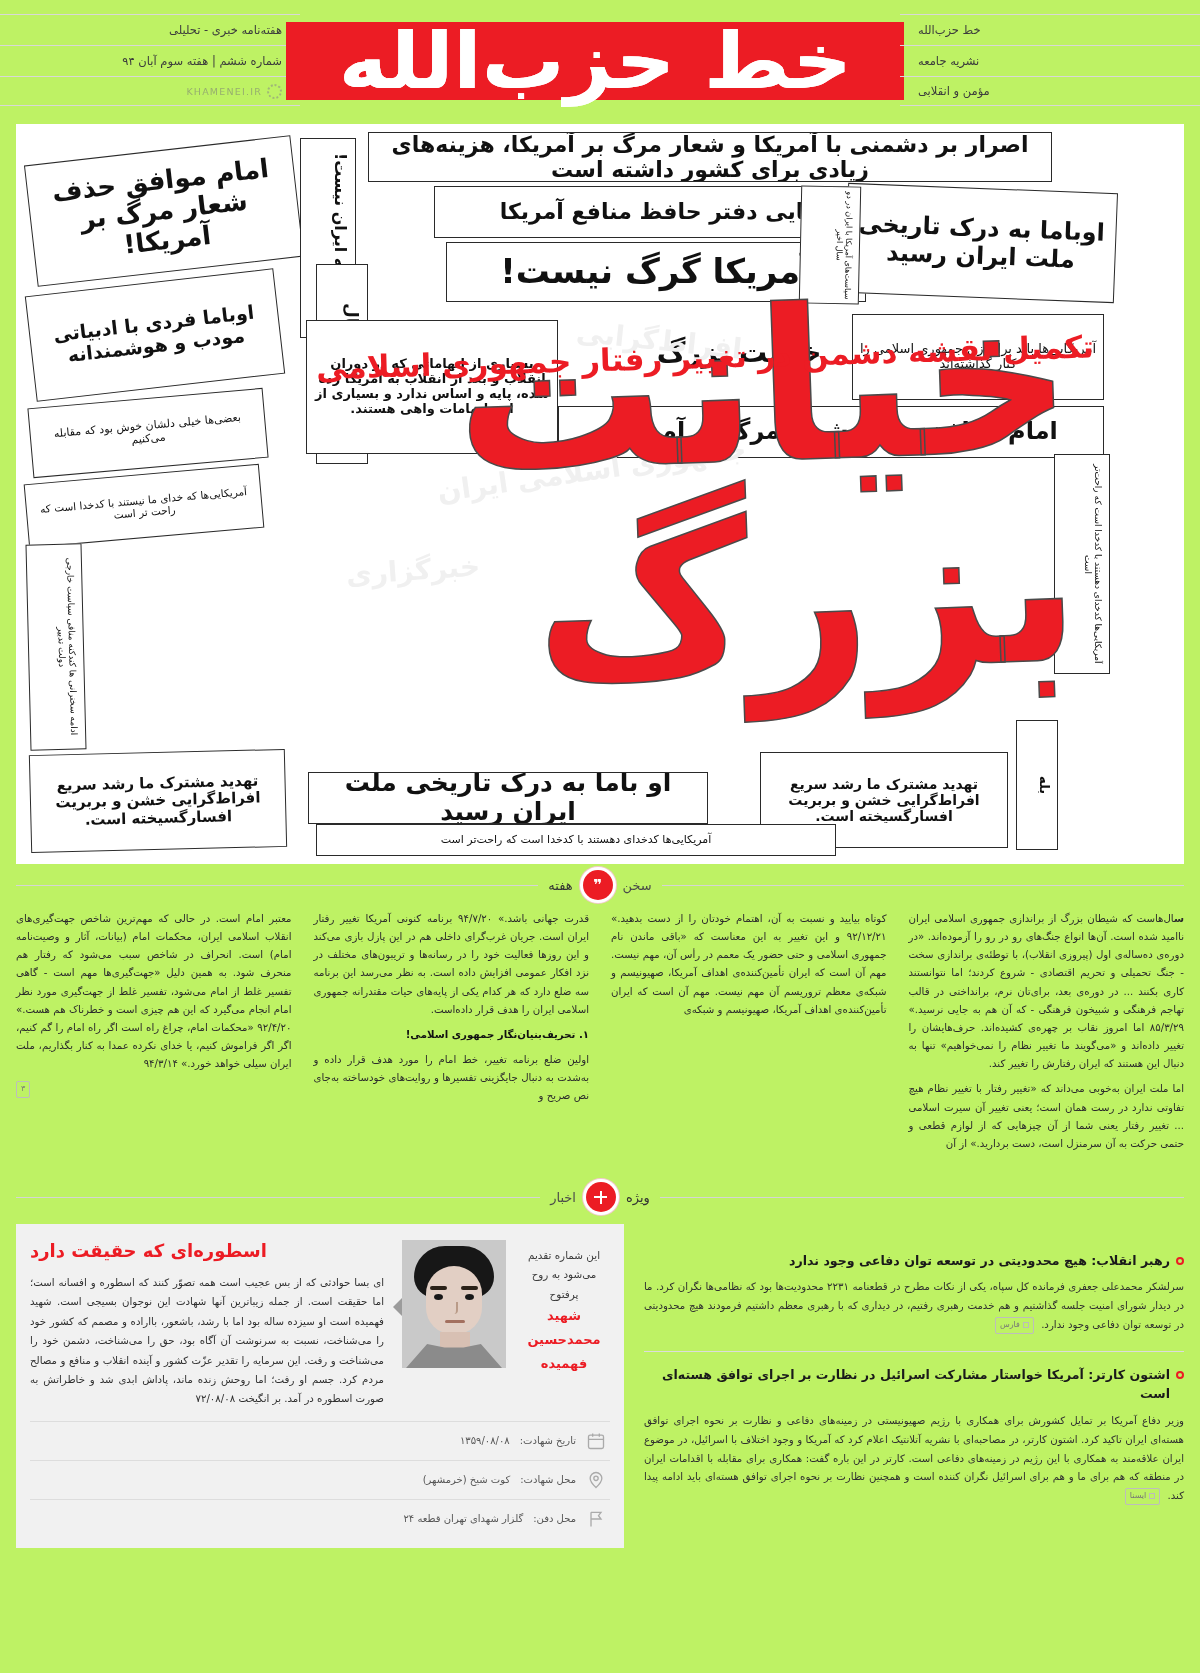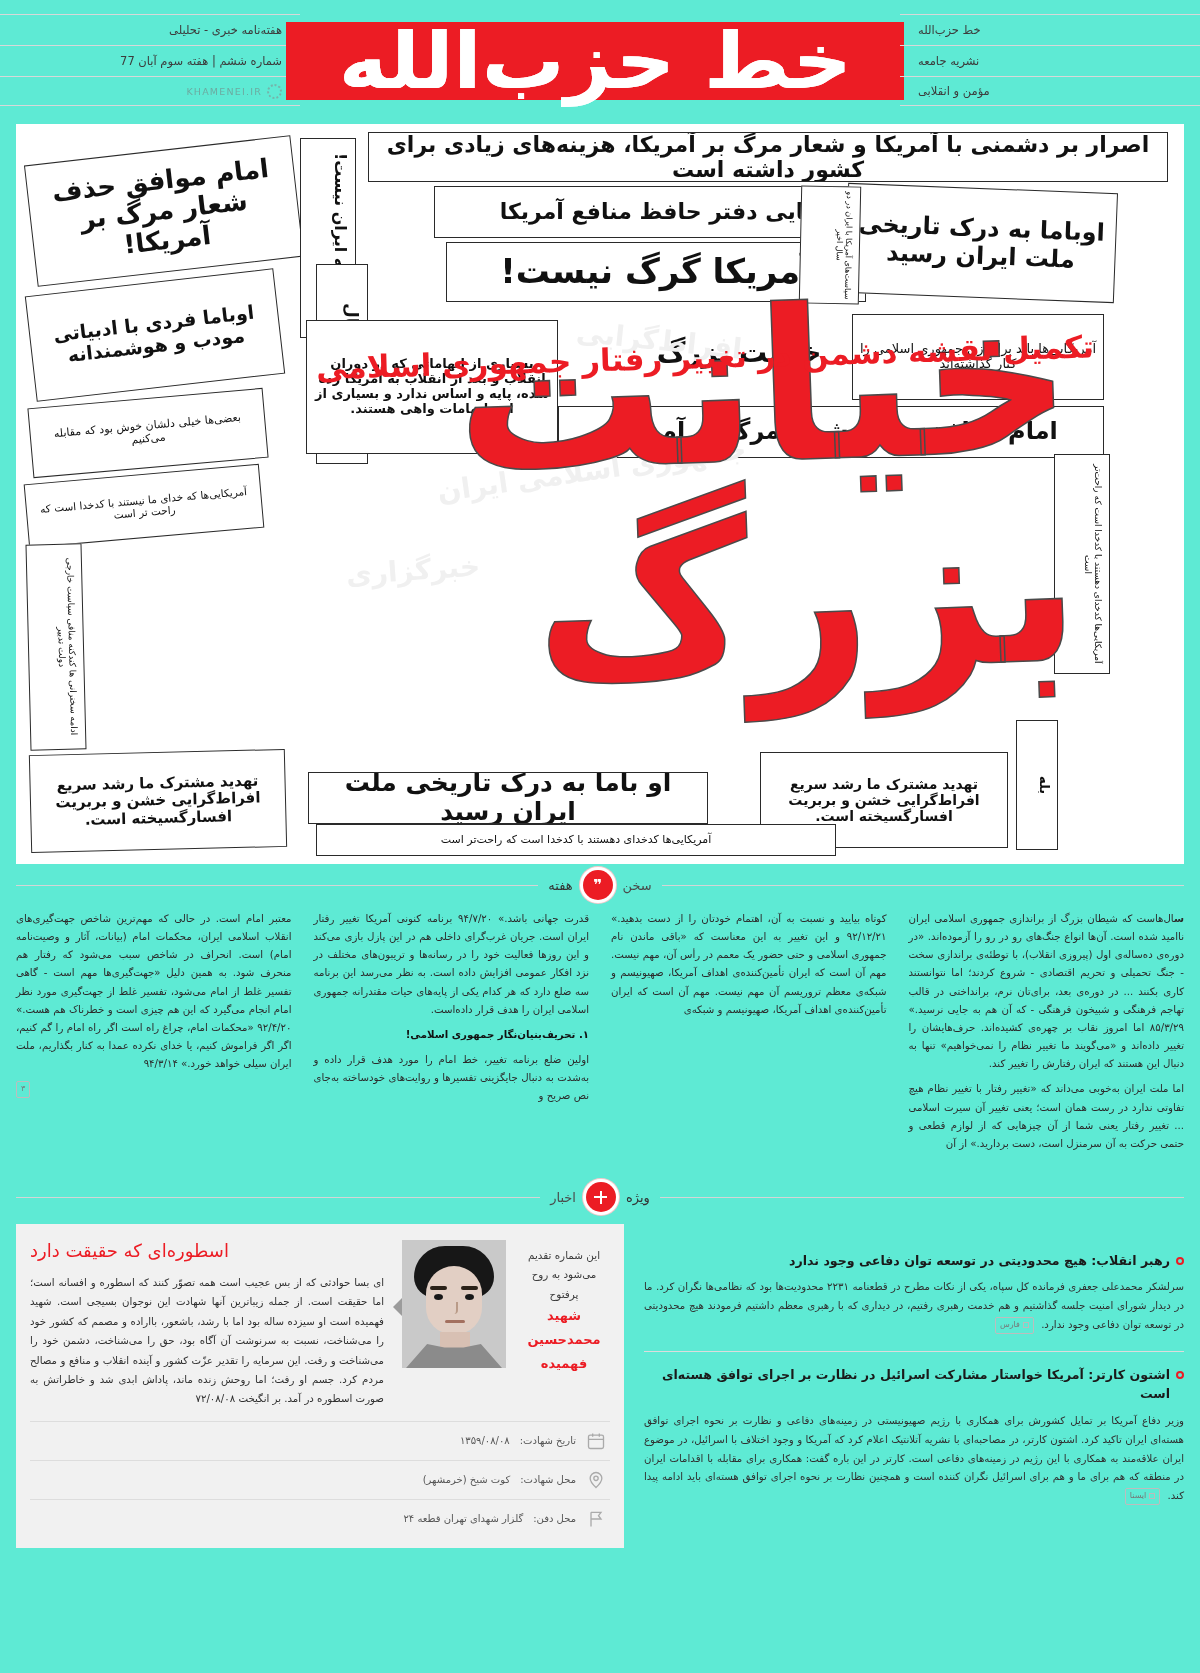--- a/index.html
+++ b/index.html
@@ -2,21 +2,21 @@
 <html lang="fa" dir="rtl"><head>
 <meta charset="utf-8">
 <style>
   * { box-sizing: border-box; margin: 0; padding: 0; }
   html, body {
     width: 1200px; height: 1673px;
     background: #ffffff;
     font-family: "DejaVu Sans", "Liberation Sans", sans-serif;
     overflow: hidden;
   }
-  .page { position: relative; width: 1200px; height: 1673px; background: #5eead4; }
+  .page { position: relative; width: 1200px; height: 1673px; background: #bef264; }
 
   
   .masthead { position: relative; height: 118px; width: 1200px; }
   .mast-side {
     position: absolute; top: 14px; width: 300px; height: 92px;
     display: flex; flex-direction: column; justify-content: space-between;
   }
   .mast-left  { left: 0; }
   .mast-right { right: 0; }
   .mast-line {
@@ -199,21 +199,21 @@
     background: #8b8b8b; clip-path: polygon(0 100%, 22% 0, 40% 14%, 60% 14%, 78% 0, 100% 100%);
   }
   .arrow-left {
     position: absolute; left: -9px; top: 56px;
     width: 0; height: 0;
     border-top: 11px solid transparent; border-bottom: 11px solid transparent;
     border-right: 11px solid #9b9b9b;
   }
   .martyr-article { flex: 1; padding-right: 6px; }
   .martyr-title {
-    color: #ec1c24; font-weight: normal; font-size: 18px; text-align: left;
+    color: #ec1c24; font-weight: bold; font-size: 18px; text-align: left;
     margin-bottom: 12px; letter-spacing: -.4px;
   }
   .martyr-text { font-size: 10.2px; line-height: 1.9; color: #2f2f2f; text-align: justify; }
 
   .info-rows { margin-top: 12px; }
   .info-row {
     display: flex; align-items: center; gap: 10px;
     border-top: 1px solid #dddddd; padding: 9px 4px;
     font-size: 10px; color: #565656;
   }
@@ -223,21 +223,21 @@
 </style>
 </head>
 <body>
 
 <div class="page">
 
   <div class="masthead">
 
     <div class="mast-side mast-left">
       <div class="mast-line">هفته‌نامه خبری - تحلیلی</div>
-      <div class="mast-line">شماره ششم | هفته سوم آبان 77</div>
+      <div class="mast-line">شماره ششم | هفته سوم آبان ۹۴</div>
       <div class="mast-line">
         <span class="site-badge">
           <span class="gear-glyph"></span>
           <span>KHAMENEI.IR</span>
         </span>
       </div>
     </div>
 
     <div class="mast-center">
       <div class="logo-text">خط حزب‌الله</div>
@@ -276,21 +276,21 @@
       <span class="t">ادامه سخنرانی ها کندکنه منافی سیاست خارجی دولت تدبیر</span>
     </div>
 
     <div class="clip vert bold" style="left:284px; top:14px; width:56px; height:200px; font-size:16px;">
       <span class="t">تجربه به ایران نیست!</span>
     </div>
     <div class="clip vert bold" style="left:300px; top:140px; width:52px; height:200px; font-size:17px;">
       <span class="t">آمریکا به دنبال</span>
     </div>
 
-    <div class="clip bold" style="left:352px; top:8px; width:800px; height:50px; font-size:22px;">
+    <div class="clip bold" style="left:352px; top:8px; width:684px; height:50px; font-size:22px;">
       <span class="t">اصرار بر دشمنی با آمریکا و شعار مرگ بر آمریکا، هزینه‌های زیادی برای کشور داشته است</span>
     </div>
 
     <div class="clip bold" style="left:418px; top:62px; width:500px; height:52px; font-size:22px;">
       <span class="t">بازگشایی دفتر حافظ منافع آمریکا</span>
     </div>
 
     <div class="clip bold" style="left:430px; top:118px; width:420px; height:60px; font-size:34px;">
       <span class="t">آمریکا گرگ نیست!</span>
     </div>

